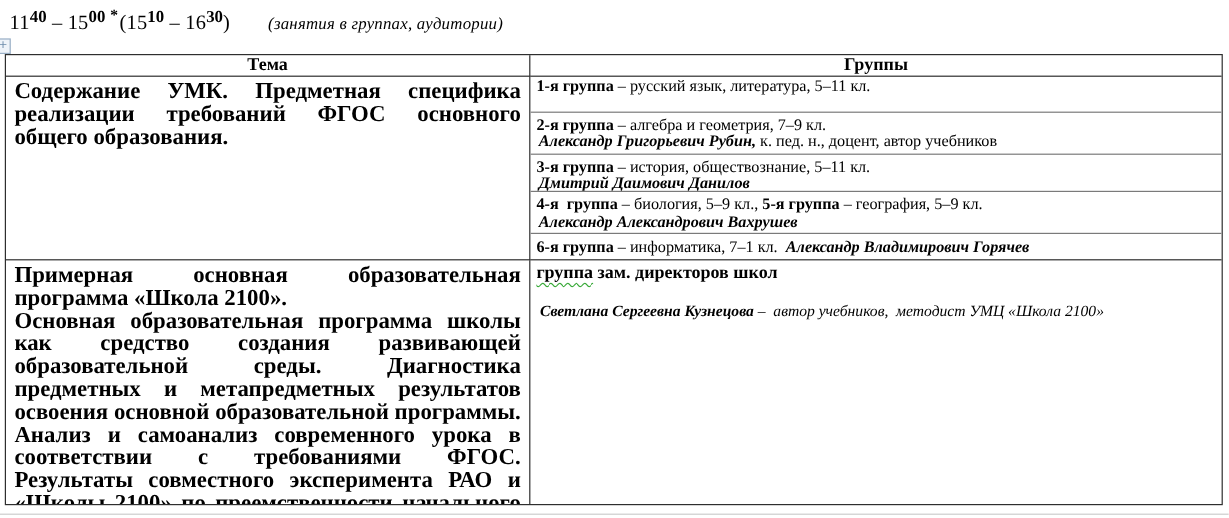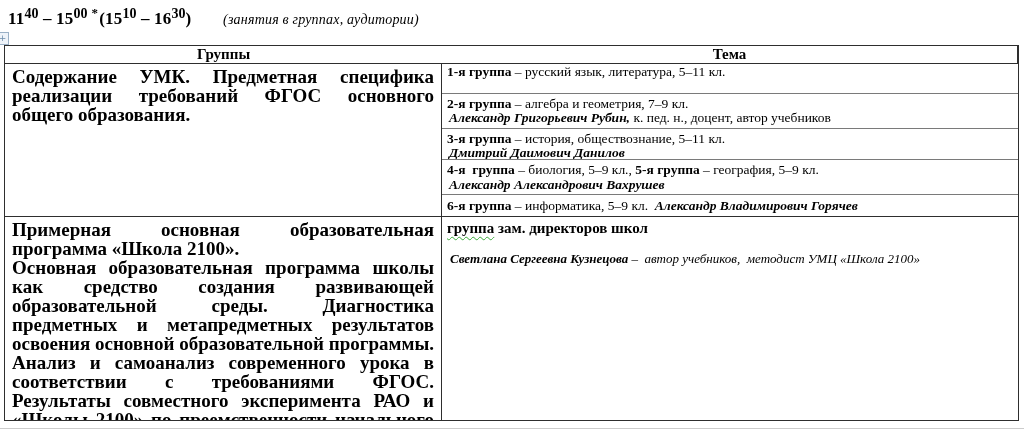--- a/index.html
+++ b/index.html
@@ -7,21 +7,21 @@
     width:1024px; height:432px; background:#ffffff; color:#000000;
     font-family:"Liberation Serif","DejaVu Serif",serif;
     overflow:hidden; position:relative;
   }
 
   
   .time-header {
     position:absolute; top:5px; left:8px;
     font-size:17px; white-space:pre; letter-spacing:0.2px;
   }
-  .tb { font-weight:bold; }
+  .tb { font-weight:normal; }
   .tsup { font-weight:bold; font-size:14px; vertical-align:6px; letter-spacing:0; }
   .tstar { font-weight:bold; font-size:13px; vertical-align:7px; padding:0 1px 0 4px; }
   .tnote { font-style:italic; font-size:14px;padding-left:28px; }
 
   
   .handle {
     position:absolute; top:32px; left:-4px; width:11px; height:11px;
     border:1px solid #9ab0c6; background:#eef3f9; color:#6d8cab;
     font-size:9px; line-height:10px; text-align:center; box-sizing:content-box;
     font-family:"DejaVu Sans",sans-serif;
@@ -81,43 +81,43 @@
   .bottom-line { position:absolute; top:428px; left:0; width:1024px; height:1px; background:#cccccc; }
 </style>
 </head>
 <body>
 
 <div class="time-header"><span class="tb">11</span><span class="tsup">40</span><span class="tb"> – </span><span class="tb">15</span><span class="tsup">00</span><span class="tstar">*</span><span class="tb">(</span><span class="tb">15</span><span class="tsup">10</span><span class="tb"> – </span><span class="tb">16</span><span class="tsup">30</span><span class="tb">)</span><span class="tnote"> (занятия в группах, аудитории)</span></div>
 
 <div class="handle">+</div>
 
 <div class="tbl">
+  <div class="hdr hdr-left">Тема</div>
   <div class="hdr">Группы</div>
-  <div class="hdr hdr-left">Тема</div>
 
   <div class="theme-cell rb">Содержание УМК. Предметная специфика реализации требований ФГОС основного общего образования.</div>
 
   <div class="groups-col rb">
     <div class="g-row g1 g-div">
       <div class="g-line"><span class="g-label">1-я группа</span><span> – русский язык, литература, 5–11 кл.</span></div>
     </div>
     <div class="g-row g2 g-div">
       <div class="g-line"><span class="g-label">2-я группа</span><span> – алгебра и геометрия, 7–9 кл.</span></div>
       <div class="g-line g-line2"><span class="g-name">Александр Григорьевич Рубин,</span><span> к. пед. н., доцент, автор учебников</span></div>
     </div>
     <div class="g-row g3 g-div">
       <div class="g-line"><span class="g-label">3-я группа</span><span> – история, обществознание, 5–11 кл.</span></div>
       <div class="g-line g-line2"><span class="g-name">Дмитрий Даимович Данилов</span></div>
     </div>
     <div class="g-row g4 g-div">
       <div class="g-line"><span class="g-label">4-я  группа</span><span> – биология, 5–9 кл., </span><span class="g-label">5-я группа</span><span> – география, 5–9 кл.</span></div>
       <div class="g-line g-line2"><span class="g-name">Александр Александрович Вахрушев</span></div>
     </div>
     <div class="g-row g5">
-      <div class="g-line"><span class="g-label">6-я группа</span><span> – информатика, 5–9 кл.  </span><span class="g-name">Александр Владимирович Горячев</span></div>
+      <div class="g-line"><span class="g-label">6-я группа</span><span> – информатика, 7–1 кл.  </span><span class="g-name">Александр Владимирович Горячев</span></div>
     </div>
   </div>
 
   <div class="theme-cell">
     <div class="theme-p">Примерная основная образовательная программа «Школа 2100».</div>
     <div class="theme-p">Основная образовательная программа школы как средство создания развивающей образовательной среды. Диагностика предметных и метапредметных результатов освоения основной образовательной программы. Анализ и самоанализ современного урока в соответствии с требованиями ФГОС. Результаты совместного эксперимента РАО и «Школы 2100» по преемственности начального и основного общего образования.</div>
   </div>
 
   <div class="groups-r2">
     <div class="gr2-title"><span class="squiggle">группа</span><span> зам. директоров школ</span></div>

